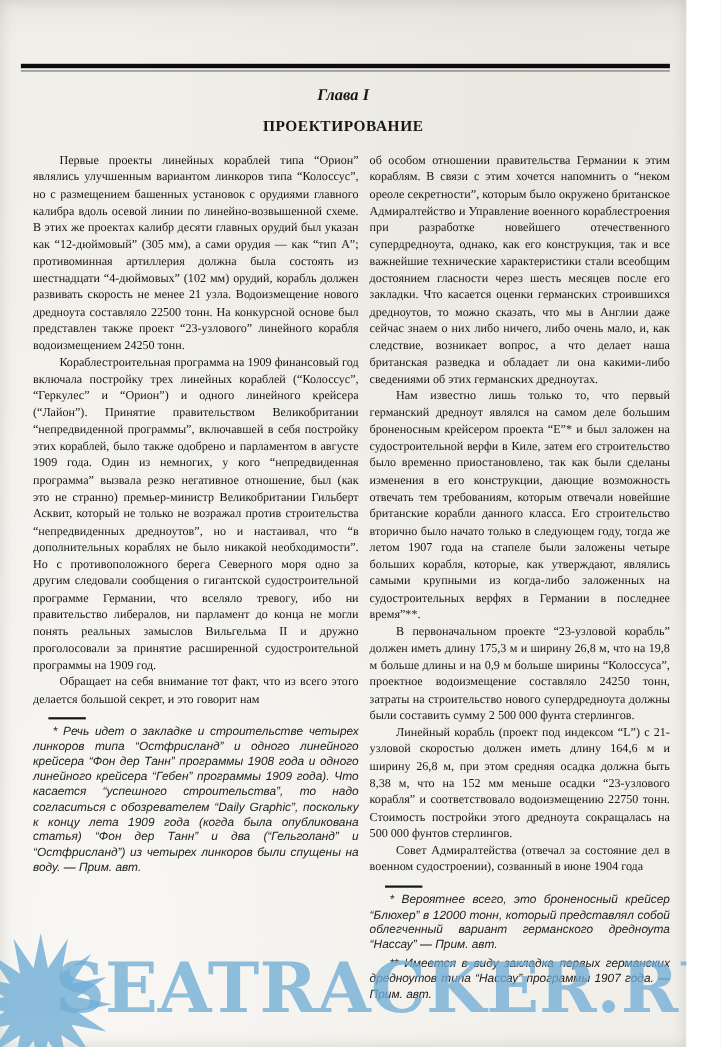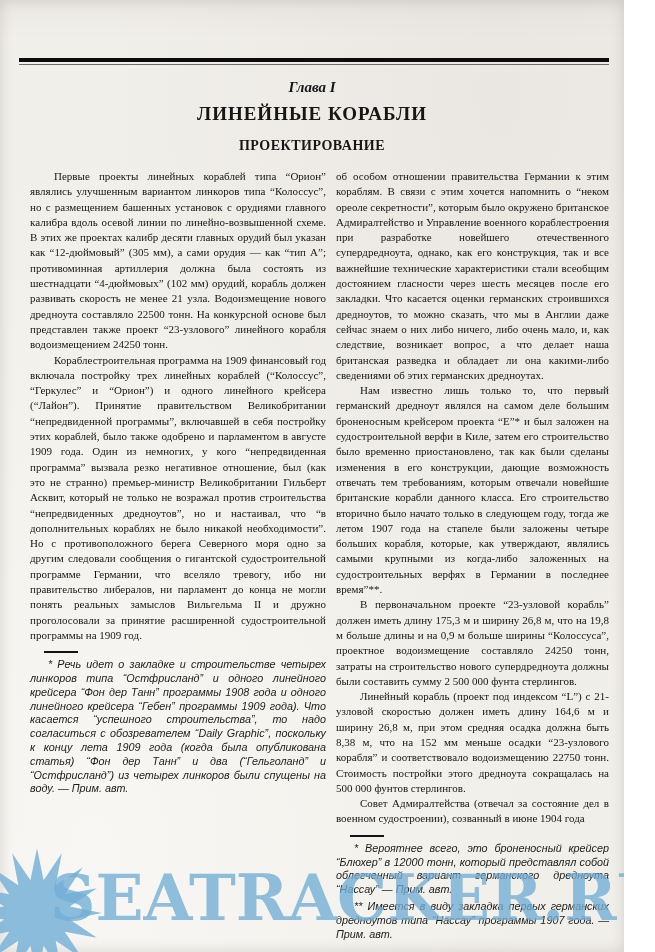--- a/index.html
+++ b/index.html
@@ -72,29 +72,29 @@
 </style>
 </head>
 <body>
 
 <div class="page">
 
   <div class="top-rule"></div>
 
   <div class="header">
     <div class="chapter">Глава I</div>
-    <div class="title">ЛИНЕЙНЫЕ КОРАБЛИ</div>
     <div class="section">ПРОЕКТИРОВАНИЕ</div>
   </div>
 
   <div class="columns">
 
     <div class="col col-left">
       <p class="body">Первые проекты линейных кораблей типа “Орион” являлись улучшенным вариантом линкоров типа “Колоссус”, но с размещением башенных установок с орудиями главного калибра вдоль осевой линии по линейно-возвышенной схеме. В этих же проектах калибр десяти главных орудий был указан как “12-дюймовый” (305 мм), а сами орудия — как “тип А”; противоминная артиллерия должна была состоять из шестнадцати “4-дюймовых” (102 мм) орудий, корабль должен развивать скорость не менее 21 узла. Водоизмещение нового дредноута составляло 22500 тонн. На конкурсной основе был представлен также проект “23-узлового” линейного корабля водоизмещением 24250 тонн.</p>
       <p class="body">Кораблестроительная программа на 1909 финансовый год включала постройку трех линейных кораблей (“Колоссус”, “Геркулес” и “Орион”) и одного линейного крейсера (“Лайон”). Принятие правительством Великобритании “непредвиденной программы”, включавшей в себя постройку этих кораблей, было также одобрено и парламентом в августе 1909 года. Один из немногих, у кого “непредвиденная программа” вызвала резко негативное отношение, был (как это не странно) премьер-министр Великобритании Гильберт Асквит, который не только не возражал против строительства “непредвиденных дредноутов”, но и настаивал, что “в дополнительных кораблях не было никакой необходимости”. Но с противоположного берега Северного моря одно за другим следовали сообщения о гигантской судостроительной программе Германии, что вселяло тревогу, ибо ни правительство либералов, ни парламент до конца не могли понять реальных замыслов Вильгельма II и дружно проголосовали за принятие расширенной судостроительной программы на 1909 год.</p>
+      <p class="body">Обращает на себя внимание тот факт, что из всего этого делается большой секрет, и это говорит нам</p>
       <div class="fn-sep"></div>
       <p class="footnote">* Речь идет о закладке и строительстве четырех линкоров типа “Остфрисланд” и одного линейного крейсера “Фон дер Танн” программы 1908 года и одного линейного крейсера “Гебен” программы 1909 года). Что касается “успешного строительства”, то надо согласиться с обозревателем “Daily Graphic”, поскольку к концу лета 1909 года (когда была опубликована статья) “Фон дер Танн” и два (“Гельголанд” и “Остфрисланд”) из четырех линкоров были спущены на воду. — Прим. авт.</p>
     </div>
 
     <div class="col col-right">
       <p class="body no-indent">об особом отношении правительства Германии к этим кораблям. В связи с этим хочется напомнить о “неком ореоле секретности”, которым было окружено британское Адмиралтейство и Управление военного кораблестроения при разработке новейшего отечественного супердредноута, однако, как его конструкция, так и все важнейшие технические характеристики стали всеобщим достоянием гласности через шесть месяцев после его закладки. Что касается оценки германских строившихся дредноутов, то можно сказать, что мы в Англии даже сейчас знаем о них либо ничего, либо очень мало, и, как следствие, возникает вопрос, а что делает наша британская разведка и обладает ли она какими-либо сведениями об этих германских дредноутах.</p>
       <p class="body">Нам известно лишь только то, что первый германский дредноут являлся на самом деле большим броненосным крейсером проекта “Е”* и был заложен на судостроительной верфи в Киле, затем его строительство было временно приостановлено, так как были сделаны изменения в его конструкции, дающие возможность отвечать тем требованиям, которым отвечали новейшие британские корабли данного класса. Его строительство вторично было начато только в следующем году, тогда же летом 1907 года на стапеле были заложены четыре больших корабля, которые, как утверждают, являлись самыми крупными из когда-либо заложенных на судостроительных верфях в Германии в последнее время”**.</p>
       <p class="body">В первоначальном проекте “23-узловой корабль” должен иметь длину 175,3 м и ширину 26,8 м, что на 19,8 м больше длины и на 0,9 м больше ширины “Колоссуса”, проектное водоизмещение составляло 24250 тонн, затраты на строительство нового супердредноута должны были составить сумму 2 500 000 фунта стерлингов.</p>
       <p class="body">Линейный корабль (проект под индексом “L”) с 21-узловой скоростью должен иметь длину 164,6 м и ширину 26,8 м, при этом средняя осадка должна быть 8,38 м, что на 152 мм меньше осадки “23-узлового корабля” и соответствовало водоизмещению 22750 тонн. Стоимость постройки этого дредноута сокращалась на 500 000 фунтов стерлингов.</p>
       <p class="body">Совет Адмиралтейства (отвечал за состояние дел в военном судостроении), созванный в июне 1904 года</p>

